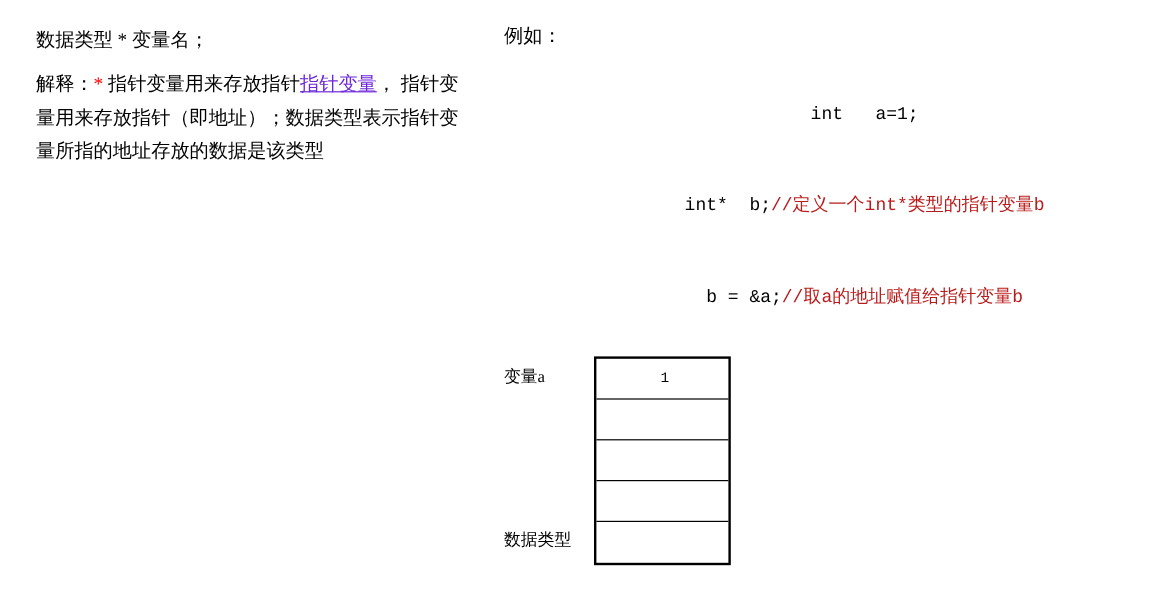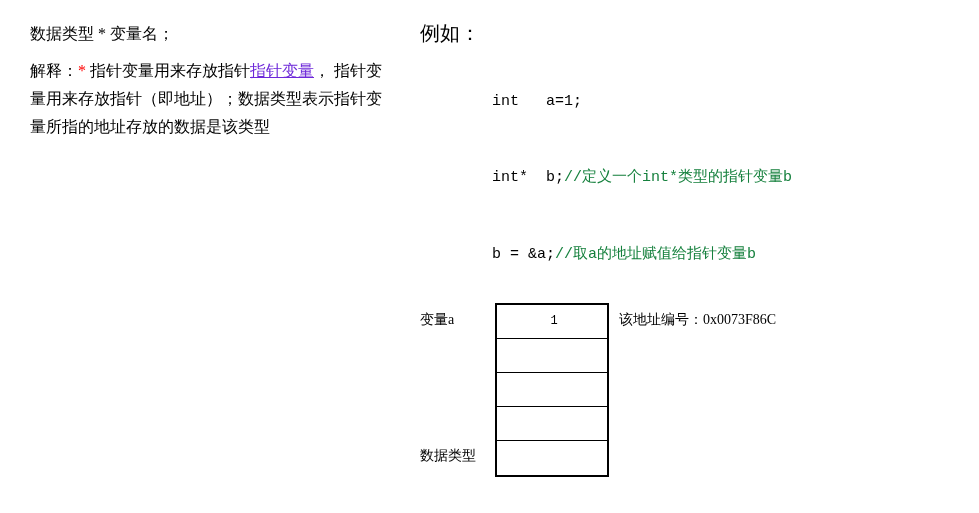--- a/index.html
+++ b/index.html
@@ -27,34 +27,35 @@
       flex: 1;
       padding-left: 10px;
     }
     .syntax-line {
       font-size: 16px;
       margin-bottom: 2px;
       font-family: Liberation Serif, serif;
     }
     .red-text { color: red; }
     .blue-link { color: #6d28d9; text-decoration: underline; }
-    .green-comment { color: #15803d; }
+    .green-comment { color: #b91c1c; }
     .code-block {
       margin-top: 4px;
       margin-bottom: 10px;
       font-family: "Courier New", monospace;
       font-size: 15px;
     }
     .code-line {
       display: block;
       white-space: pre;
       line-height: 1.7;
+      text-align: center;
     }
     .example-label {
-      font-size: 20px;
+      font-size: 16px;
       margin-bottom: 16px;
     }
     .assume-label {
       font-size: 16px;
       margin-top: 8px;
       margin-bottom: 6px;
     }
     
     
     .all-cells {
@@ -141,18 +142,15 @@
         <div class="cell">
           <span style="width:100%; text-align:center;">1</span>
         </div>
         <div class="cell"></div>
         <div class="cell"></div>
         <div class="cell"></div>
         <div class="cell"></div>
 
       </div>
 
-      <div style="display:flex; flex-direction:column;">
-        <div class="right-label" style="height:34px;">该地址编号：0x0073F86C</div>
-      </div>
     </div>
   </div>
 </div>
 
 </body></html>

